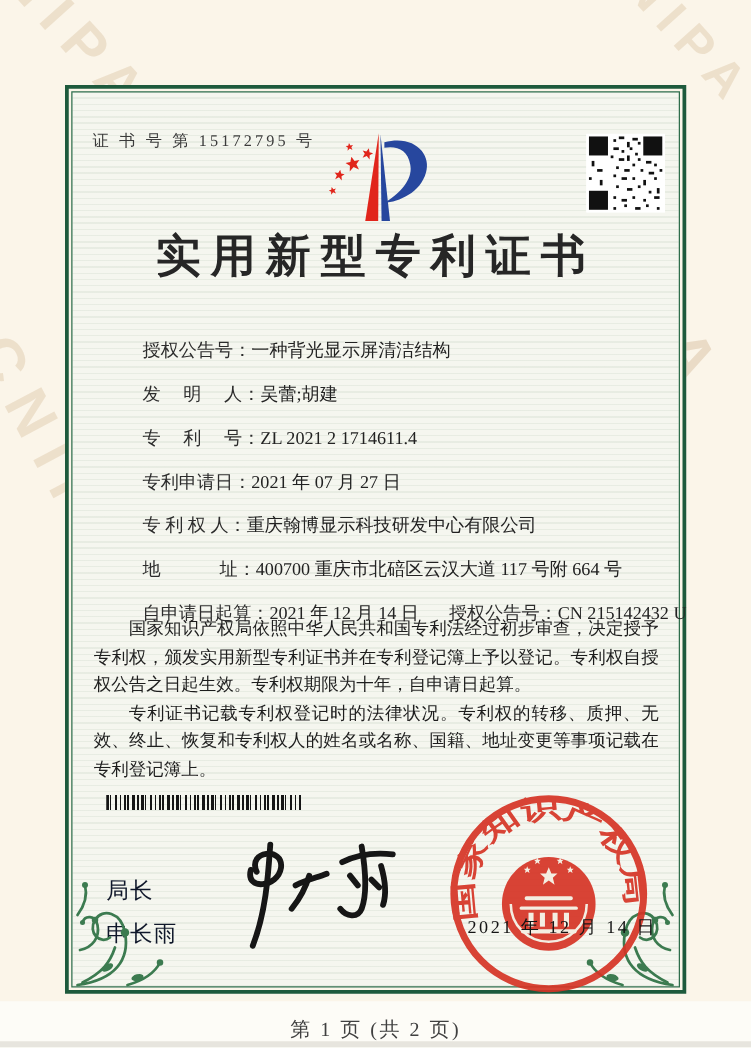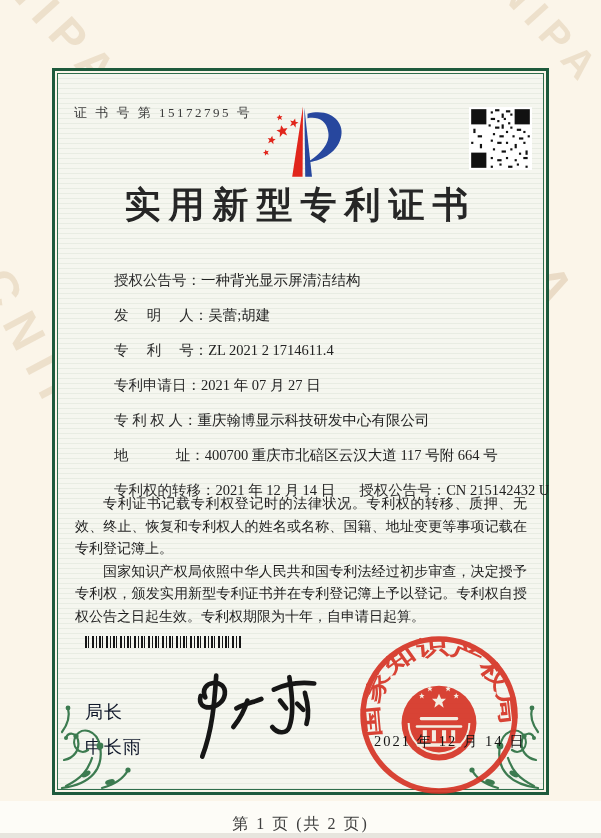--- a/index.html
+++ b/index.html
@@ -150,27 +150,27 @@
       <div class="field-row">
         <span class="field-label">专利申请日：</span><span class="field-value">2021 年 07 月 27 日</span>
       </div>
       <div class="field-row">
         <span class="field-label">专 利 权 人：</span><span class="field-value">重庆翰博显示科技研发中心有限公司</span>
       </div>
       <div class="field-row">
         <span class="field-label">地　　　 址：</span><span class="field-value">400700 重庆市北碚区云汉大道 117 号附 664 号</span>
       </div>
       <div class="field-row">
-        <span class="field-label">专利权的转移：</span><span class="field-value">2021 年 12 月 14 日</span><span class="field-label pair2">授权公告号：</span><span class="field-value">CN 215142432 U</span>
+        <span class="field-label">自申请日起算：</span><span class="field-value">2021 年 12 月 14 日</span><span class="field-label pair2">授权公告号：</span><span class="field-value">CN 215142432 U</span>
       </div>
     </div>
 
     <div class="body-text">
+      <p>国家知识产权局依照中华人民共和国专利法经过初步审查，决定授予专利权，颁发实用新型专利证书并在专利登记簿上予以登记。专利权自授权公告之日起生效。专利权期限为十年，自申请日起算。</p>
       <p>专利证书记载专利权登记时的法律状况。专利权的转移、质押、无效、终止、恢复和专利权人的姓名或名称、国籍、地址变更等事项记载在专利登记簿上。</p>
-      <p>国家知识产权局依照中华人民共和国专利法经过初步审查，决定授予专利权，颁发实用新型专利证书并在专利登记簿上予以登记。专利权自授权公告之日起生效。专利权期限为十年，自申请日起算。</p>
     </div>
 
     <div class="barcode"></div>
 
     <div class="director">
       <div>局长</div>
       <div>申长雨</div>
     </div>
 
     <svg class="signature" viewBox="0 0 180 130">

